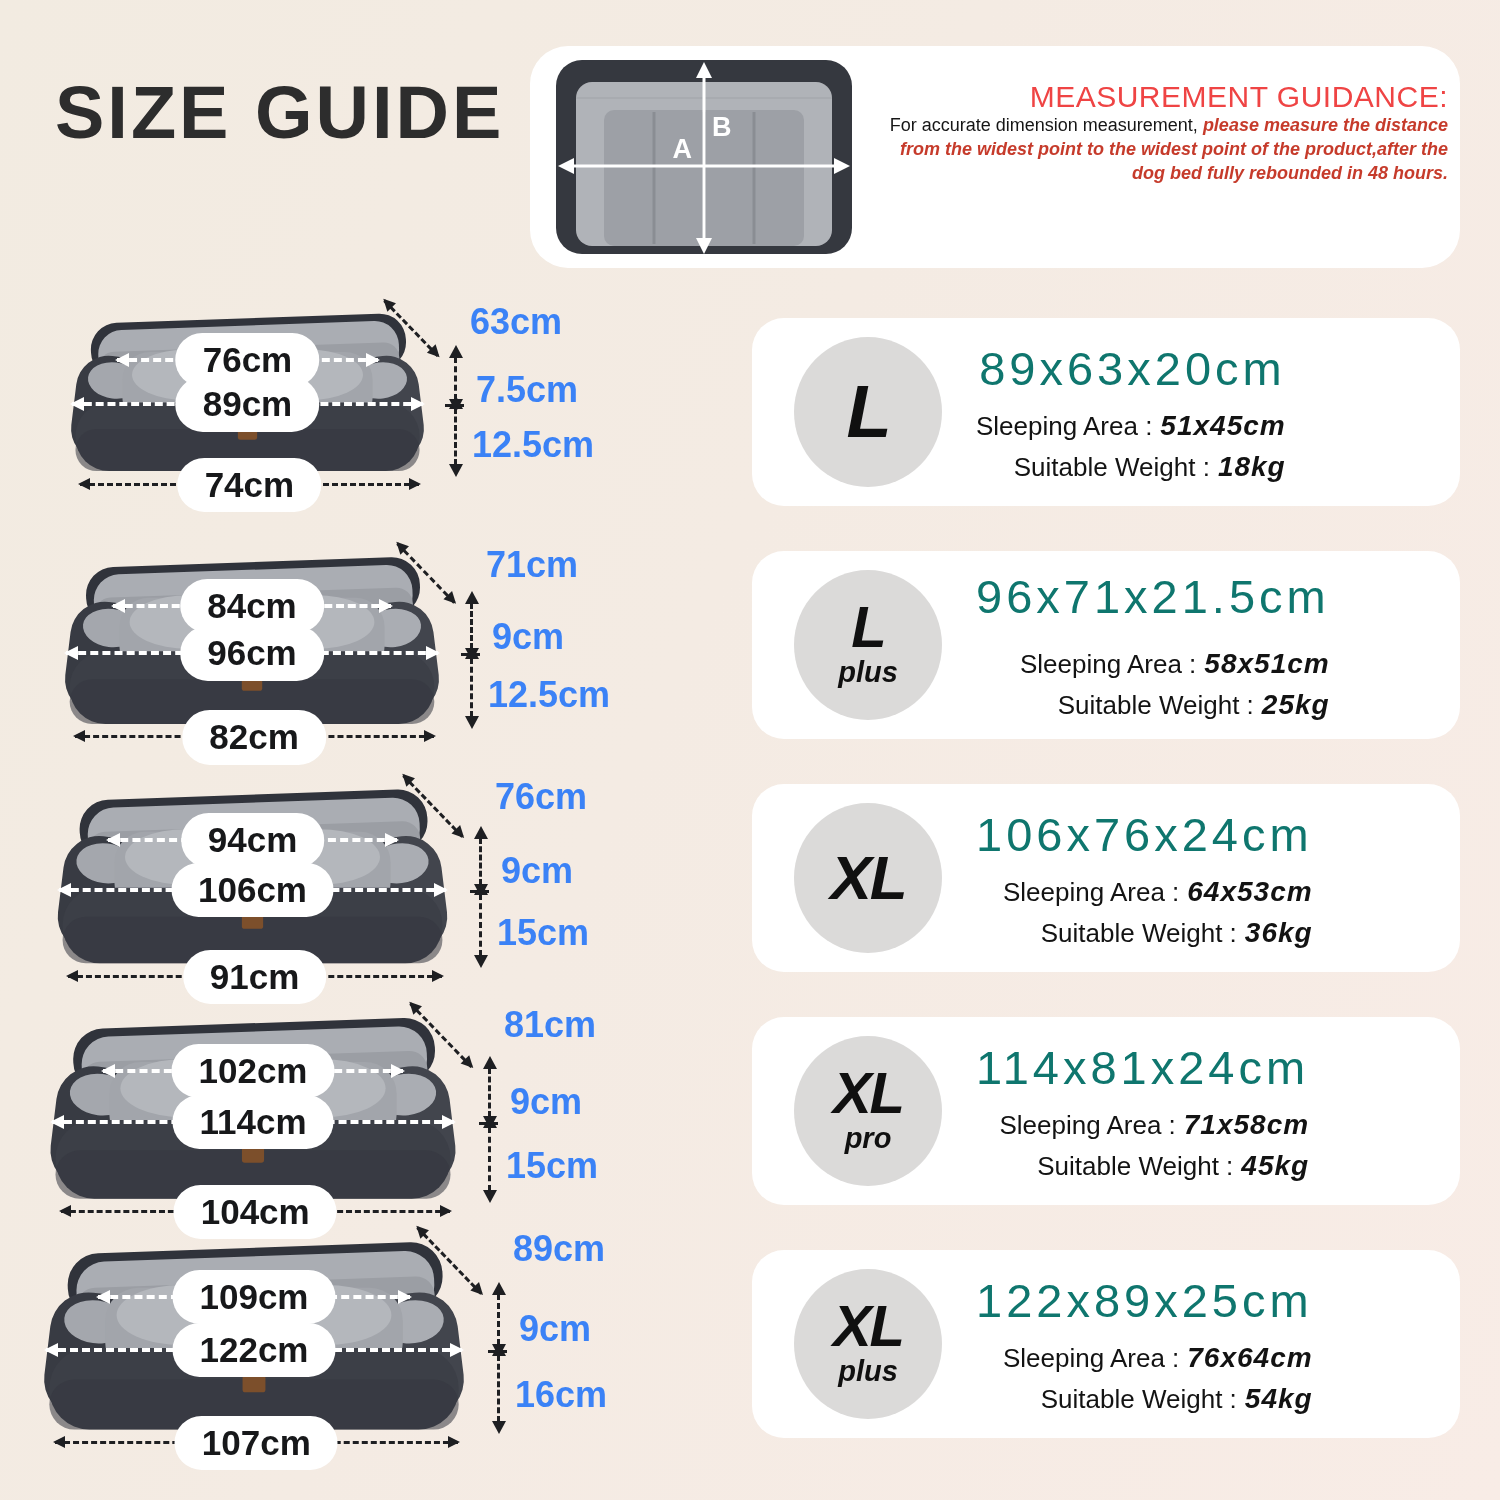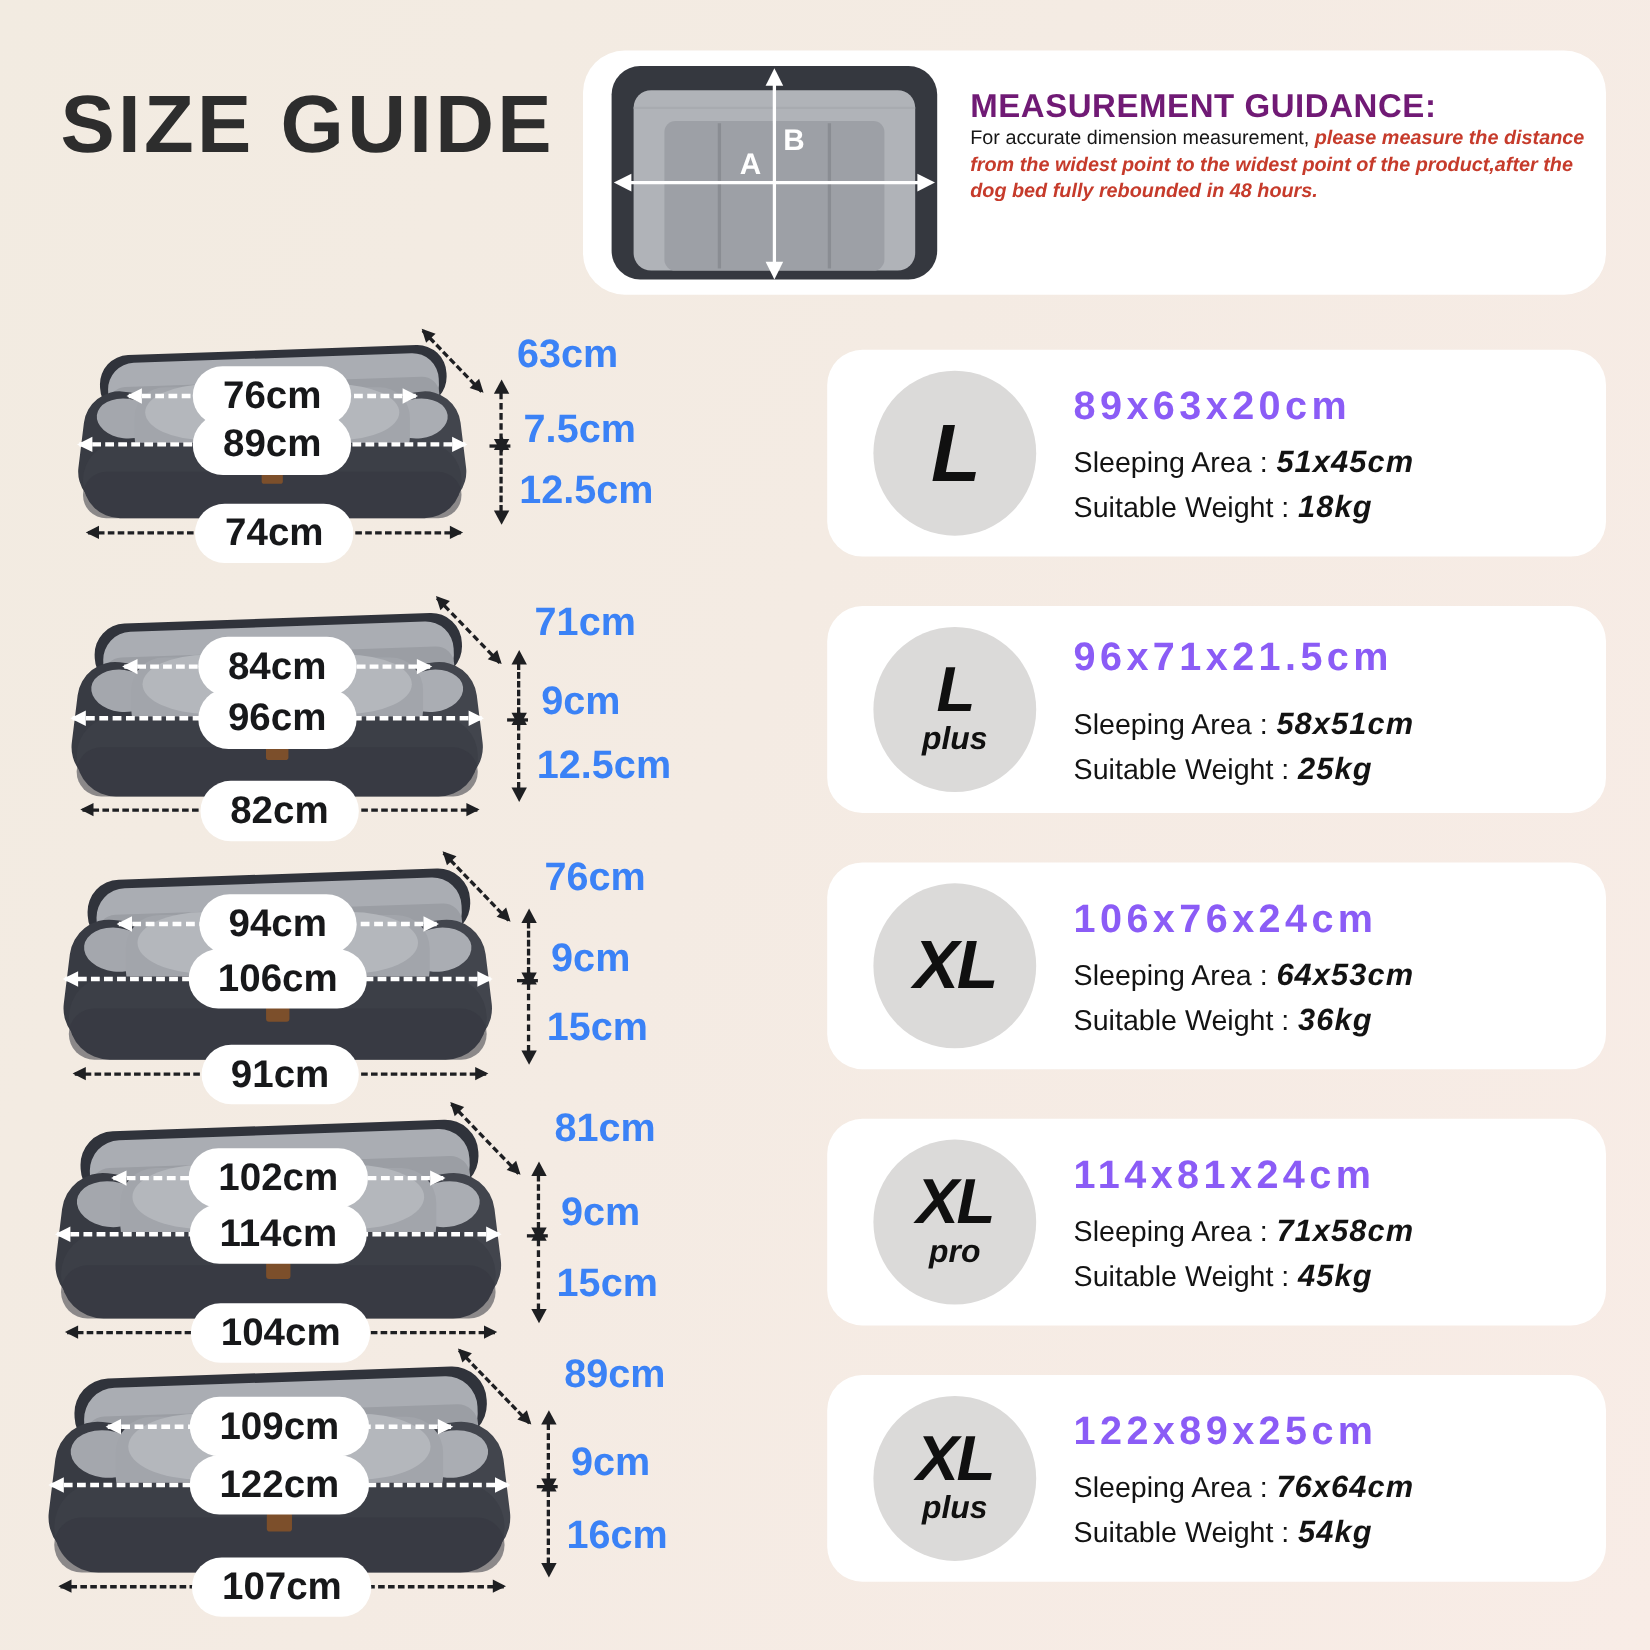--- a/index.html
+++ b/index.html
@@ -1,51 +1,51 @@
 <!DOCTYPE html>
 <html><head>
 <meta charset="utf-8">
 <style>
   html,body{margin:0;padding:0;}
   body{
     width:1500px;height:1500px;overflow:hidden;
     font-family:"Liberation Sans","DejaVu Sans",sans-serif;
     background:linear-gradient(115deg,#f2ebe1 0%,#f4ebe3 45%,#f8ece6 100%);
   }
-  .canvas{position:relative;width:1500px;height:1488px;}
+  .canvas{position:relative;width:1500px;height:1488px;text-align:right;}
 
   
   .page-title{
     position:absolute;left:55px;top:70px;
     font-size:74px;font-weight:800;letter-spacing:3px;color:#2d2d2d;white-space:nowrap;
   }
 
   
   .guide-card{position:absolute;left:530px;top:46px;width:930px;height:222px;background:#ffffff;border-radius:38px;}
   .topview{position:absolute;left:16px;top:8px;width:316px;height:206px;}
   .guide-text{position:absolute;left:352px;top:34px;width:566px;}
-  .guide-heading{font-size:30px;font-weight:700;color:#701a75;letter-spacing:.5px;}
+  .guide-heading{font-size:30px;font-weight:400;color:#ef4444;letter-spacing:.5px;}
   .guide-para{font-size:18px;line-height:1.33;color:#161616;font-weight:500;}
   .guide-para em{color:#c63b2b;font-weight:700;font-style:italic;}
 
   
   .size-card{
     position:absolute;left:752px;width:708px;height:188px;background:#ffffff;border-radius:32px;
     display:flex;align-items:center;
   }
   .badge{
     width:148px;height:150px;border-radius:50%;background:#dbdad9;margin-left:42px;flex:none;
     display:flex;flex-direction:column;align-items:center;justify-content:center;
     color:#101010;font-style:italic;font-weight:800;
   }
   .badge .main{font-size:74px;line-height:.9;letter-spacing:-2px;}
   .badge.stacked .main{font-size:58px;}
   .badge .sub{font-size:29px;font-weight:700;margin-top:2px;letter-spacing:0;}
   .size-info{margin-left:34px;display:flex;flex-direction:column;}
-  .size-dim{font-size:36px;font-weight:700;letter-spacing:4px;color:#8b5cf6;white-space:nowrap;}
+  .size-dim{font-size:47px;font-weight:400;letter-spacing:4px;color:#0f766e;white-space:nowrap;}
   .size-row{margin-top:9px;font-size:26px;color:#131313;font-weight:500;white-space:nowrap;}
   .size-row b{font-style:italic;font-weight:800;font-size:28px;margin-left:8px;letter-spacing:1px;}
 
   
   .bedrow{position:absolute;width:740px;height:270px;--bh:calc(var(--bw)*0.43);}
   .bed-svg{position:absolute;left:0;top:0;width:var(--bw);height:calc(var(--bw)*0.469);}
 
   .hdim{position:absolute;height:0;}
   .hline{position:absolute;left:0;right:0;top:-2px;border-top:4px dashed #ffffff;}
   .hline::before{content:"";position:absolute;left:-2px;top:-9px;border-top:7px solid transparent;border-bottom:7px solid transparent;border-right:14px solid #ffffff;}

